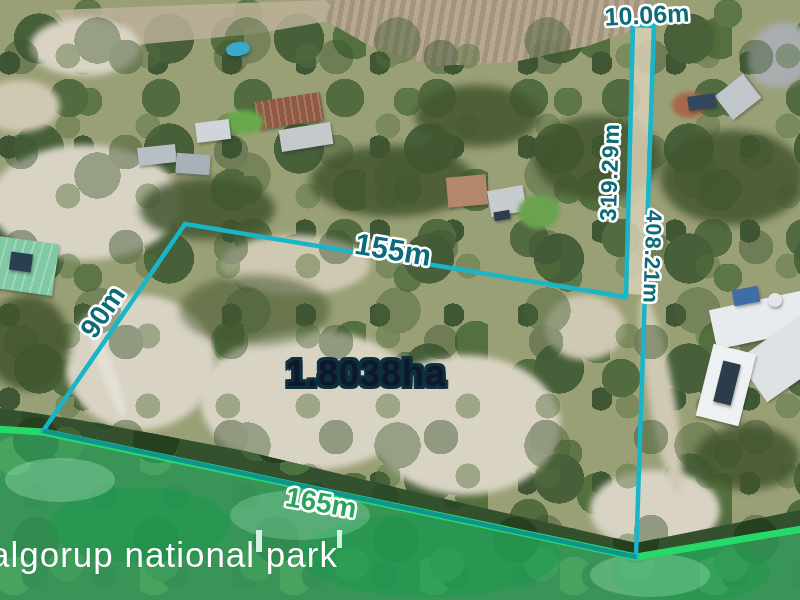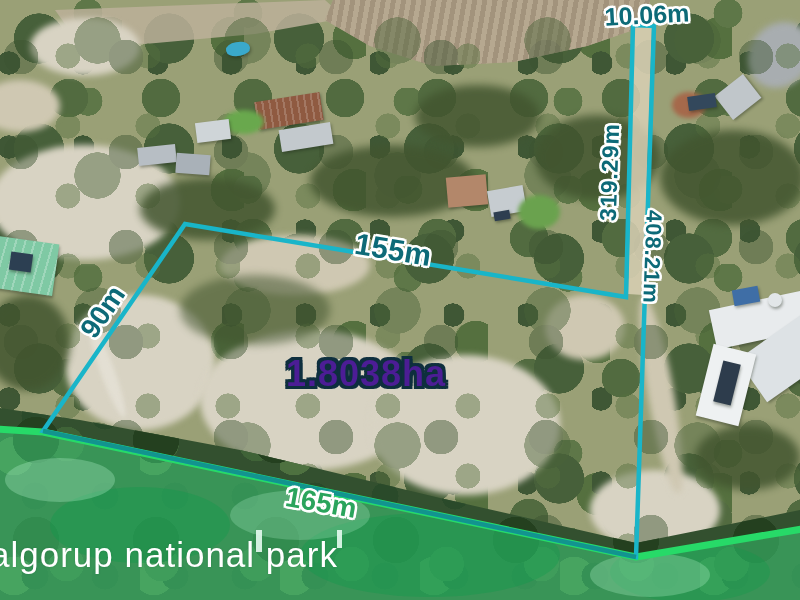--- a/index.html
+++ b/index.html
@@ -63,21 +63,21 @@
     color:#0d6a78;
     text-shadow:-2px -2px 0 #fff,2px -2px 0 #fff,-2px 2px 0 #fff,2px 2px 0 #fff,
                 -2.5px 0 0 #fff,2.5px 0 0 #fff,0 -2.5px 0 #fff,0 2.5px 0 #fff;
   }
   .dim-green{
     color:#2aa45c;
     text-shadow:-2px -2px 0 #fff,2px -2px 0 #fff,-2px 2px 0 #fff,2px 2px 0 #fff,
                 -2.5px 0 0 #fff,2.5px 0 0 #fff,0 -2.5px 0 #fff,0 2.5px 0 #fff;
   }
   .area-lbl{
-    color:#4c1d95;letter-spacing:1px;
+    color:#0f172a;letter-spacing:1px;
     text-shadow:-3px -3px 0 #0e2f3e,3px -3px 0 #0e2f3e,-3px 3px 0 #0e2f3e,3px 3px 0 #0e2f3e,
                 -3px 0 0 #0e2f3e,3px 0 0 #0e2f3e,0 -3px 0 #0e2f3e,0 3px 0 #0e2f3e;
   }
   .park-lbl{color:#ffffff;font-weight:500;letter-spacing:1px;text-shadow:0 0 2px rgba(20,80,50,.25);}
   #lbl-frontage{left:647px;top:15px;transform:translate(-50%,-50%) rotate(-3deg);font-size:25px;}
   #lbl-corridor{left:610px;top:172px;transform:translate(-50%,-50%) rotate(-88deg);font-size:23px;letter-spacing:1px;}
   #lbl-east{left:652px;top:257px;transform:translate(-50%,-50%) rotate(92deg);font-size:22px;letter-spacing:1px;}
   #lbl-north{left:393px;top:250px;transform:translate(-50%,-50%) rotate(9.5deg);font-size:30px;}
   #lbl-west{left:103px;top:312px;transform:translate(-50%,-50%) rotate(-56deg);font-size:28px;}
   #lbl-south{left:321px;top:503px;transform:translate(-50%,-50%) rotate(10deg);font-size:28px;}

